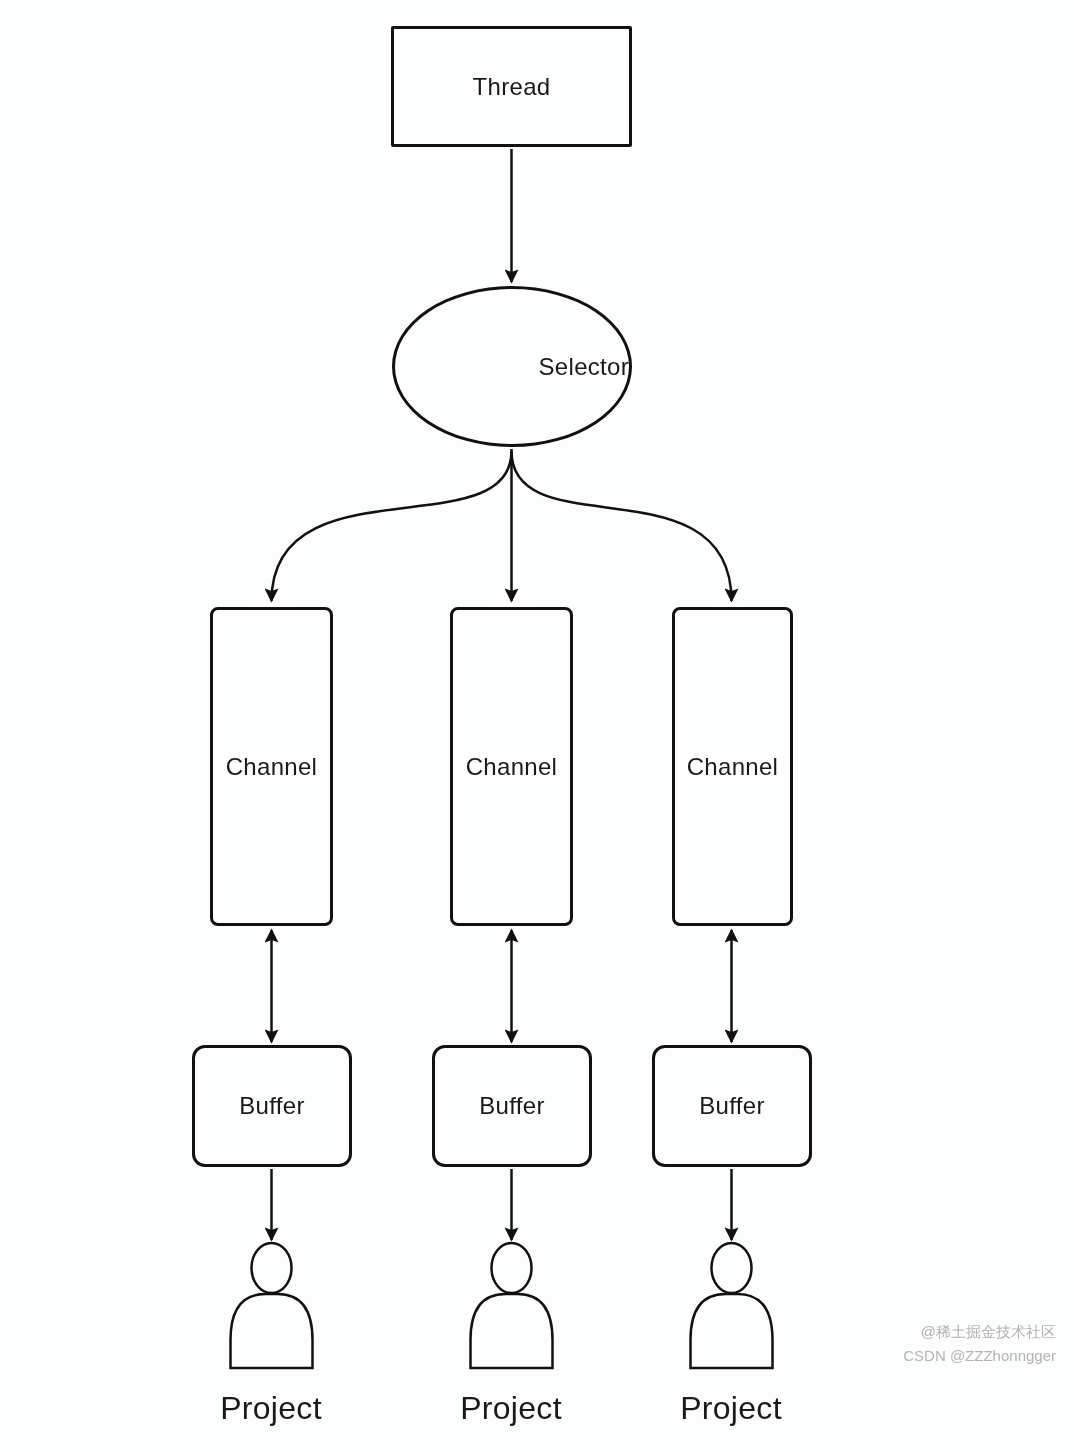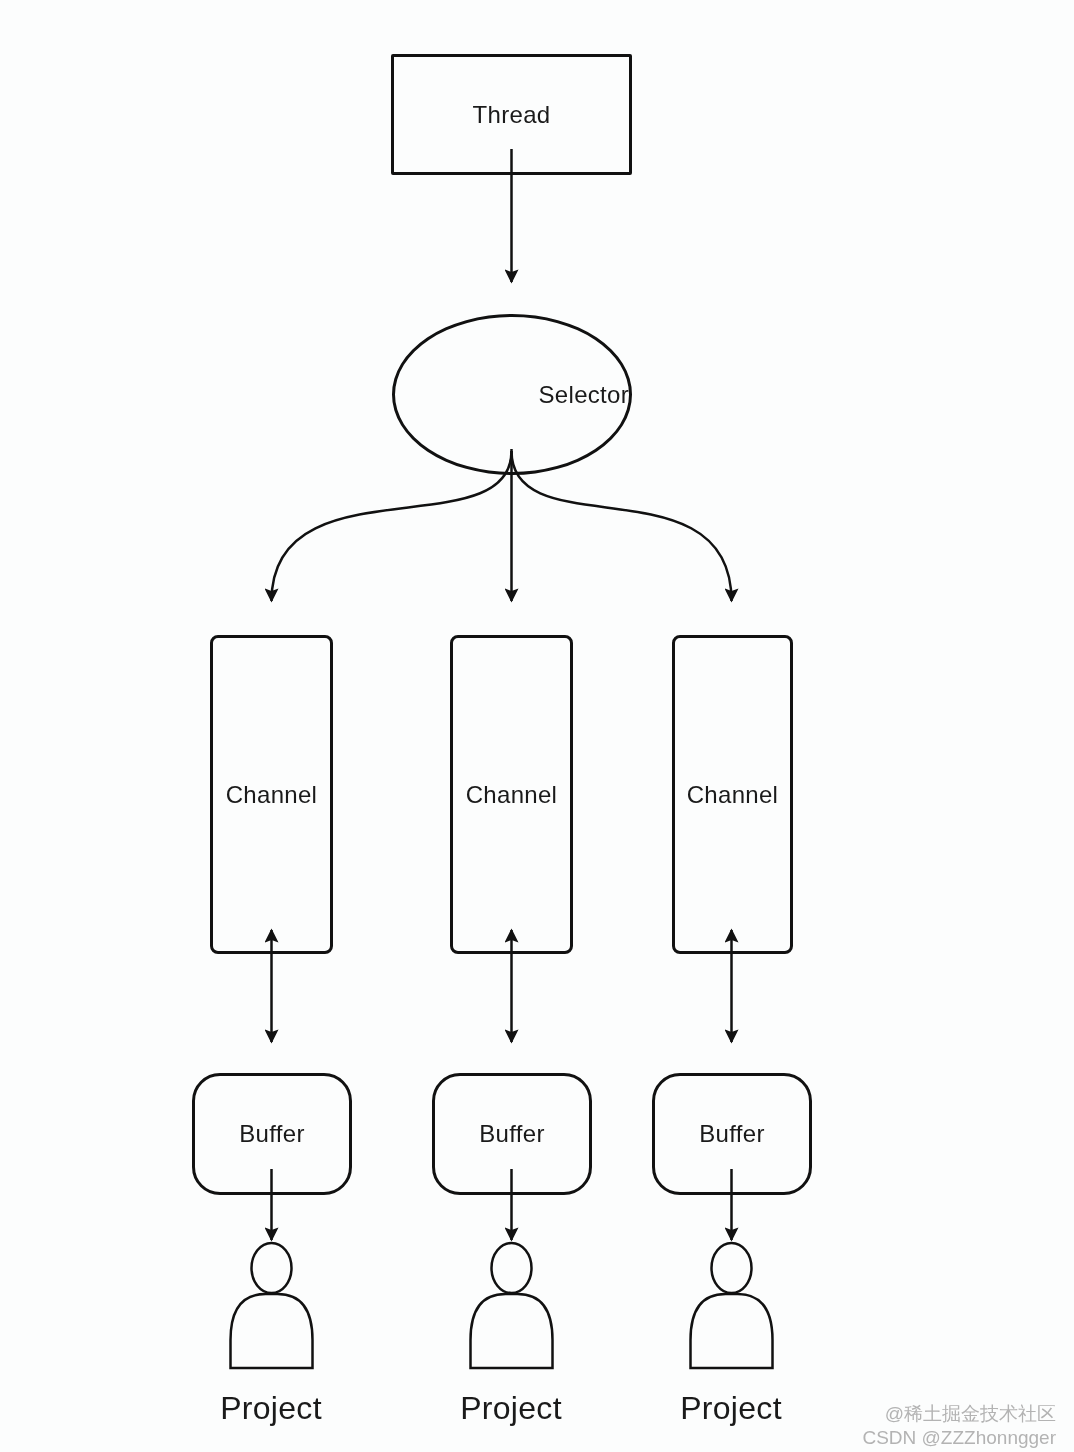--- a/index.html
+++ b/index.html
@@ -8,34 +8,34 @@
     background:#fcfdfd;
     font-family:"Liberation Sans", sans-serif;
     color:#1a1a1a;
   }
   #canvas{position:absolute;left:0;top:0;width:1074px;height:1452px;}
   svg.underlay{position:absolute;left:0;top:0;z-index:1;}
   .node{
     position:absolute;z-index:2;box-sizing:border-box;
     border:3px solid #111111;background:transparent;
     display:flex;align-items:center;justify-content:center;
-    font-size:24px;letter-spacing:0.3px;margin-top:28px;
+    font-size:24px;letter-spacing:0.3px;
   }
   .node .label{white-space:nowrap;}
   .rect{border-radius:2px;}
   .ellipse{border-radius:50%;border-width:3px;justify-content:flex-end;}
   .channel{border-radius:8px;}
-  .buffer{border-radius:28px;}
+  .buffer{border-radius:13px;}
   .project-label{
     position:absolute;z-index:2;width:140px;text-align:center;
     font-size:32px;letter-spacing:0.3px;
   }
   .watermark{
-    position:absolute;z-index:2;right:18px;top:1402px;
-    text-align:right;font-size:19px;line-height:24px;color:#b3b3b3;
+    position:absolute;z-index:2;right:18px;top:1320px;
+    text-align:right;font-size:15px;line-height:24px;color:#b3b3b3;
   }
 </style>
 </head>
 <body>
 
 <div id="canvas">
 
   <svg class="underlay" width="1074" height="1452" viewBox="0 0 1074 1452">
     <defs>
       <marker id="arrow" viewBox="0 0 10 10" refX="9" refY="5" markerWidth="17" markerHeight="14" markerUnits="userSpaceOnUse" orient="auto-start-reverse">

